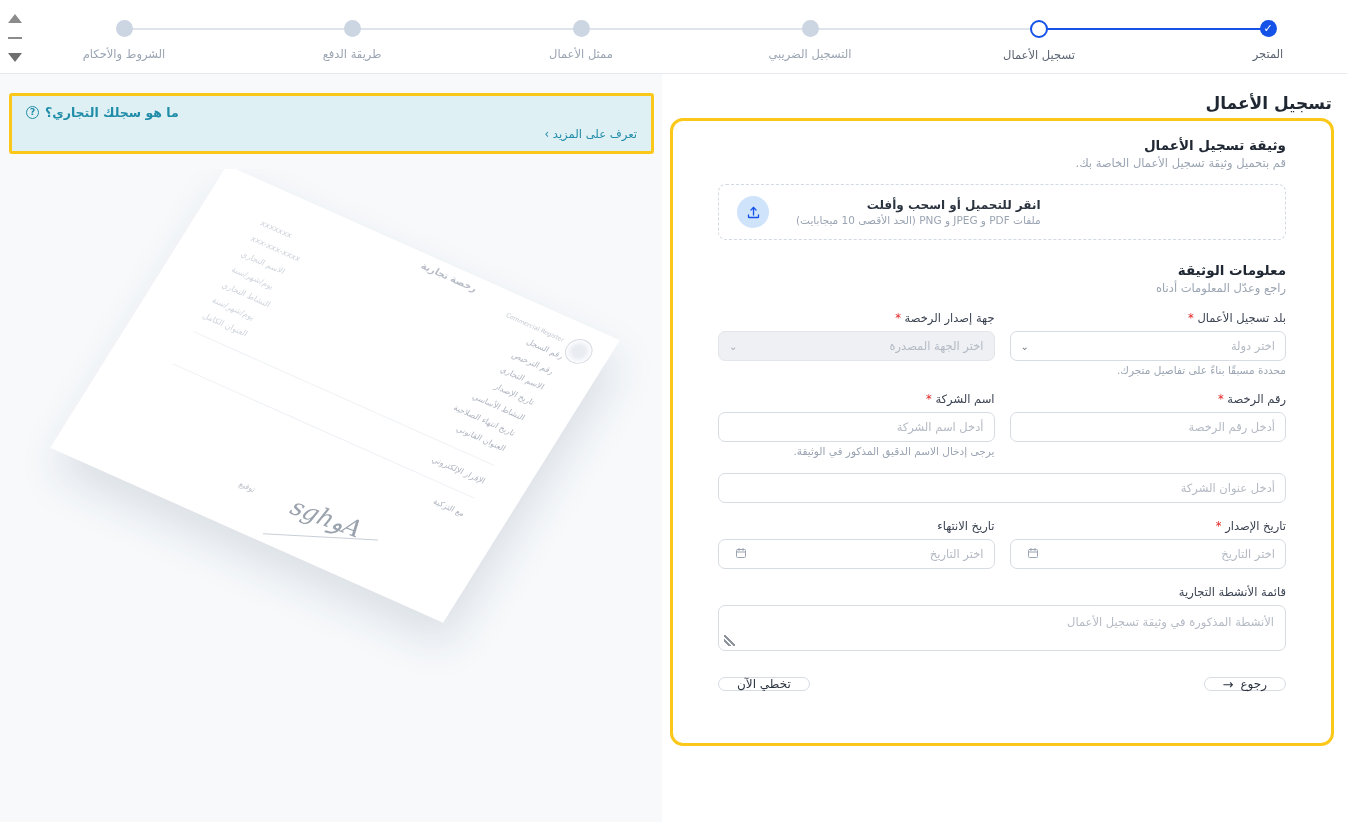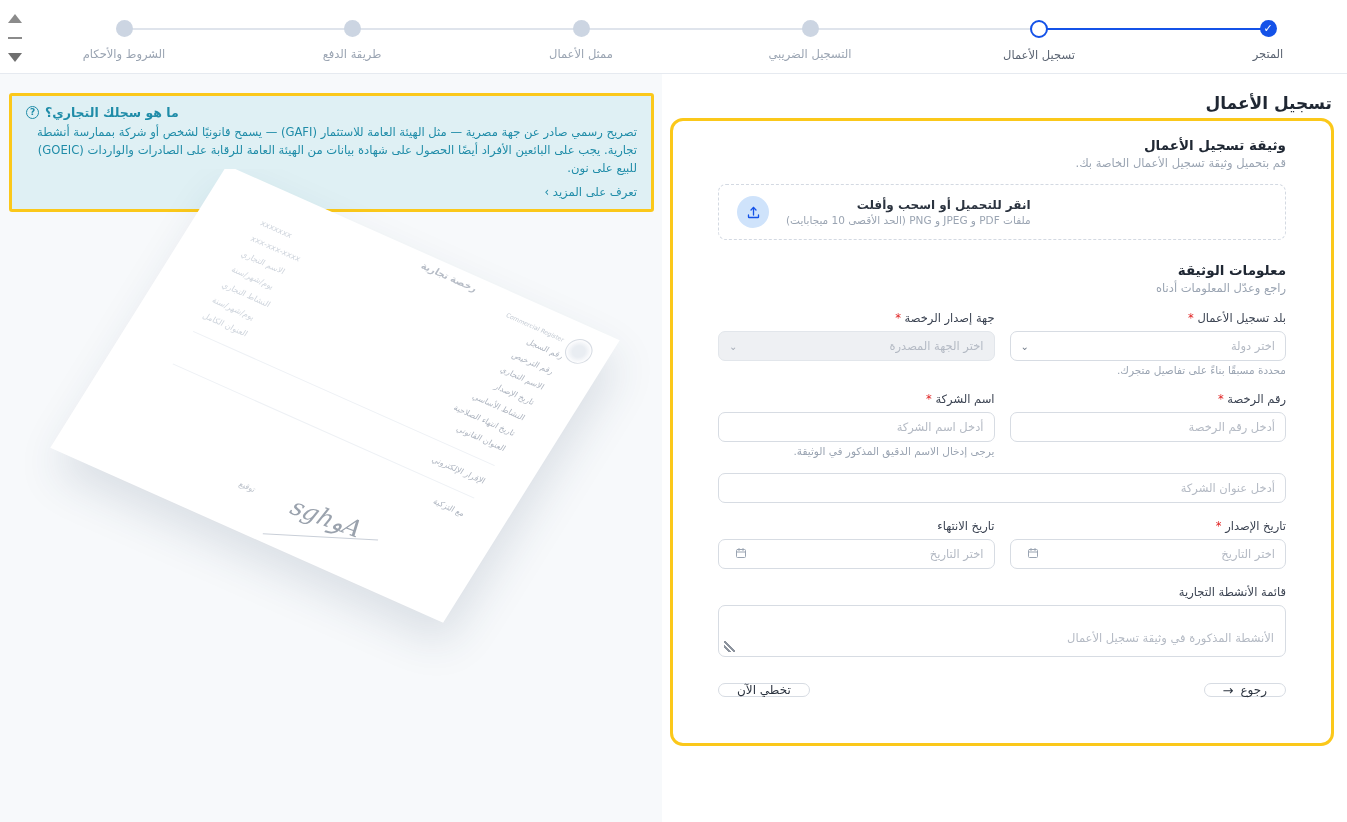--- a/index.html
+++ b/index.html
@@ -168,21 +168,21 @@
     border: 3px solid #fbc81a; border-radius: 13px;
     background: #ffffff; padding: 16px 45px 0 45px;
   }
   .sec-title { font-size: 13.5px; font-weight: bold; color: #1f2733; }
   .sec-sub { font-size: 11.5px; color: #9aa4b2; margin-top: 3px; }
 
   .dropzone {
     margin-top: 14px; height: 56px;
     border: 1.5px dashed #d3d9e2; border-radius: 8px;
     display: flex; flex-direction: row-reverse; align-items: center;
-    justify-content: flex-start; gap: 17px; padding: 0 18px;
+    justify-content: flex-start; gap: 27px; padding: 0 18px;
     cursor: pointer; background: #fff;
   }
   .up-circle {
     width: 32px; height: 32px; border-radius: 50%;
     background: #cfe3fb; color: #1452e8;
     display: flex; align-items: center; justify-content: center;
     flex: 0 0 auto;
   }
   .dz-main { font-size: 12px; font-weight: bold; color: #2b333f; text-align: right; }
   .dz-sub { font-size: 10.5px; color: #9aa4b2; margin-top: 2px; text-align: right; }
@@ -202,21 +202,21 @@
     color: #b4bac4; position: relative;
   }
   .ctrl.disabled { background: #eef0f3; border-color: #e2e6eb; }
   .ctrl .ph { flex: 1 1 auto; text-align: right; }
   .chev { color: #707a88; font-size: 10px; }
   .ctrl.disabled .chev { color: #a6adb8; }
   .cal { color: #9aa4b2; font-size: 12px; margin-right: 0; margin-left: 6px; }
   .hint { font-size: 10.5px; color: #9aa4b2; margin-top: 3px; text-align: right; }
   .ta {
     margin-top: 6px; height: 46px; border: 1px solid #d7dce3;
-    border-radius: 7px; padding: 25px 11px; font-size: 11.5px;
+    border-radius: 7px; padding: 9px 11px; font-size: 11.5px;
     color: #b4bac4; text-align: right; position: relative; background:#fff;
   }
   .grip {
     position: absolute; left: 5px; bottom: 4px; width: 11px; height: 11px;
     background:
       linear-gradient(135deg, transparent 42%, #8d949e 42%, #8d949e 55%, transparent 55%),
       linear-gradient(135deg, transparent 68%, #8d949e 68%, #8d949e 81%, transparent 81%);
     transform: scaleX(-1);
   }
   .btn-row {
@@ -278,21 +278,20 @@
     </div>
   </div>
 
   <div class="left-panel">
 
     <div class="info-banner">
       <div class="ib-title">
         <span class="q-icon">?</span>
         <span>ما هو سجلك التجاري؟</span>
       </div>
-      <div class="ib-body">تصريح رسمي صادر عن جهة مصرية — مثل الهيئة العامة للاستثمار (GAFI) — يسمح قانونيًا لشخص أو شركة بممارسة أنشطة تجارية. يجب على البائعين الأفراد أيضًا الحصول على شهادة بيانات من الهيئة العامة للرقابة على الصادرات والواردات (GOEIC) للبيع على نون.</div>
       <div class="ib-link">تعرف على المزيد ›</div>
     </div>
 
     <div class="doc-wrap">
       <div class="doc-card">
         <div class="doc-seal"></div>
         <div class="doc-brand">Commercial Register</div>
         <div class="doc-title">رخصة تجارية</div>
         <div class="doc-rows">
           <div class="doc-row">

